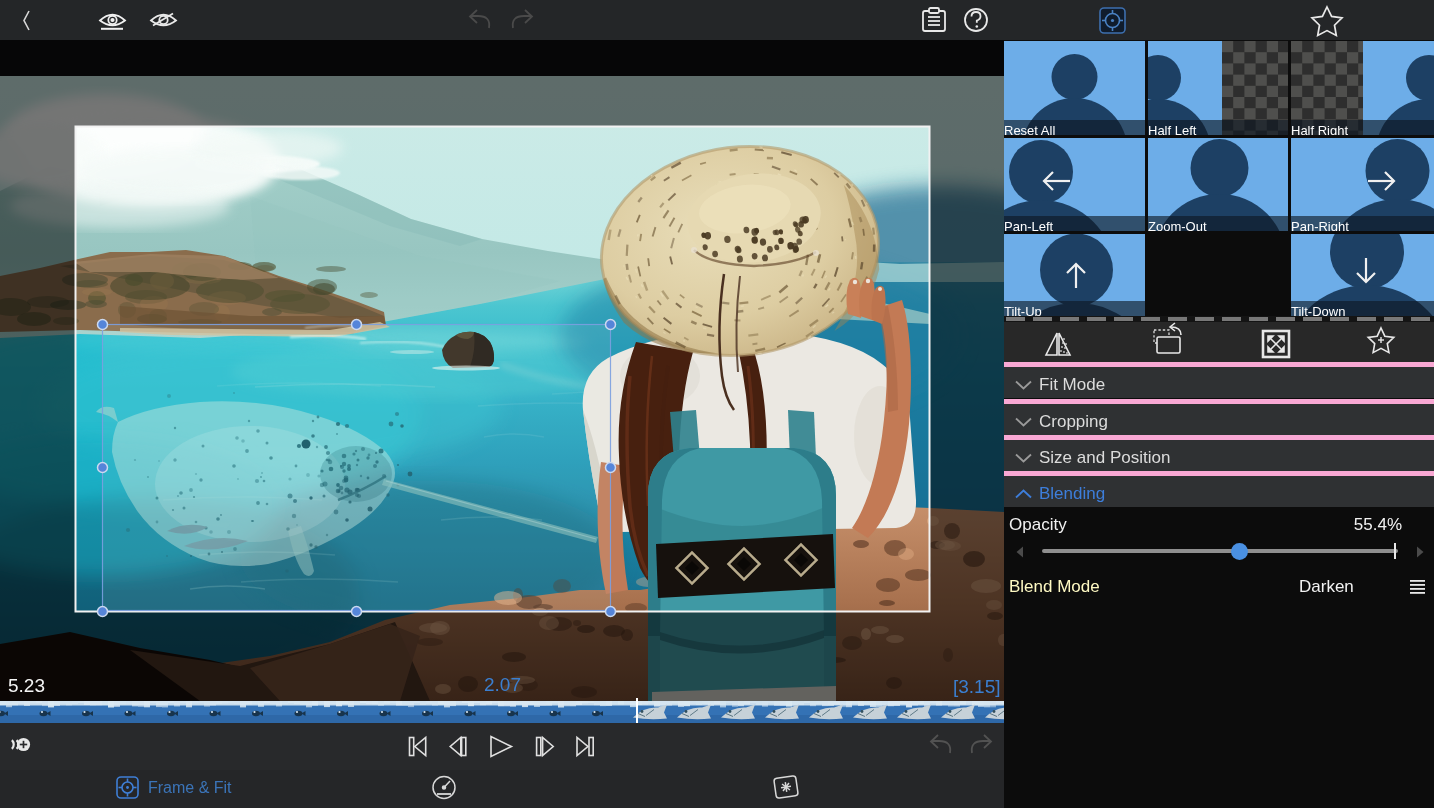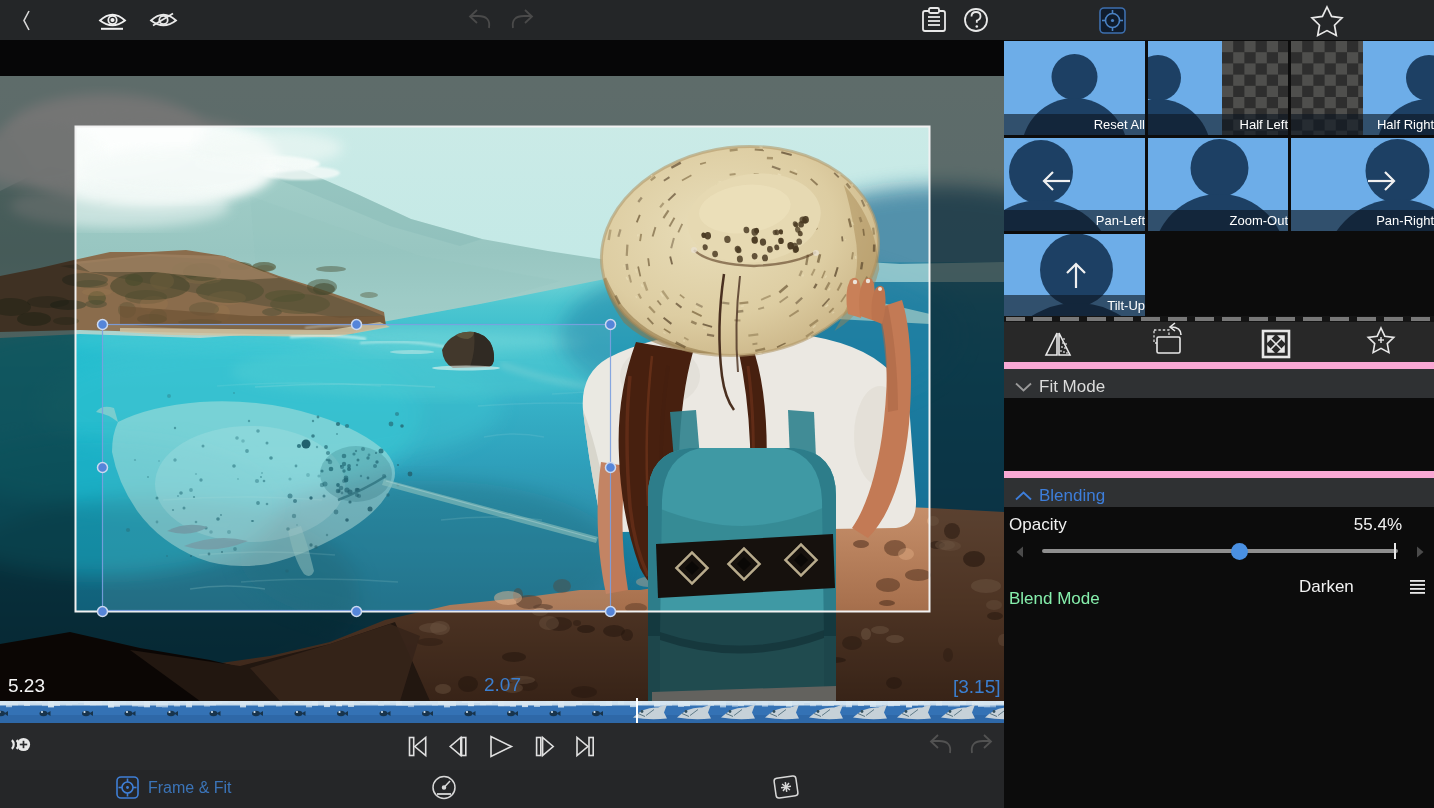--- a/index.html
+++ b/index.html
@@ -5,23 +5,23 @@
 * { margin:0; padding:0; box-sizing:border-box; }
 html,body { width:1434px; height:808px; overflow:hidden; background:#000; font-family:"Liberation Sans",sans-serif; }
 .abs { position:absolute; }
 #stage { position:relative; width:1434px; height:808px; background:#000; }
 #topbar { left:0; top:0; width:1434px; height:40px; background:#242628; }
 #canvasbg { left:0; top:40px; width:1004px; height:683px; background:#060607; }
 #filmstrip { left:0; top:701px; width:1004px; height:22px; }
 #controls { left:0; top:723px; width:1004px; height:47px; background:#28292b; }
 #tabbar { left:0; top:770px; width:1004px; height:38px; background:#252628;padding-left:8px; }
 #panel { left:1004px; top:40px; width:430px; height:768px; background:#0c0c0c; }
-.cap { position:absolute; left:0; right:0; bottom:0; height:21px; background:rgba(13,22,34,0.62); color:#fff; font-size:13px; text-align:right; line-height:21px; }
+.cap { position:absolute; left:0; right:0; bottom:0; height:15px; background:rgba(13,22,34,0.62); color:#fff; font-size:13px; text-align:left; line-height:21px; }
 .tile { position:absolute; background:#6dade8; overflow:hidden; }
-.acc { position:absolute; left:0; width:430px; height:36px; background:#2f3133; border-top:7px solid #f9a8d4; color:#dcdcdc; font-size:17px; line-height:36px; }
+.acc { position:absolute; left:0; width:430px; height:36px; background:#2f3133; border-top:5px solid #f9a8d4; color:#dcdcdc; font-size:17px; line-height:36px; }
 .acc .lbl { position:absolute; left:35px; top:0; }
 .tl { position:absolute; font-size:19px; }
 </style>
 </head>
 <body>
 <div id="stage">
 <div class="abs" id="canvasbg"></div>
 <div class="abs" id="topbar">
       <svg class="abs" style="left:0;top:0" width="1434" height="40" viewBox="0 0 1434 40">
         <path d="M29,11 L24,20.5 L29,30" stroke="#d8d8d8" stroke-width="1.6" fill="none"></path>
@@ -1134,20 +1134,31 @@
         <svg width="143" height="93" viewBox="0 0 143 93" style="position:absolute;left:0;top:0">
           <circle cx="106.5" cy="33" r="32" fill="#1d4064"></circle>
           <circle cx="106.5" cy="135" r="74" fill="#1d4064"></circle>
           <g stroke="#f0f0f0" stroke-width="2.2" fill="none">
             <line x1="77" y1="43" x2="103" y2="43"></line>
             <path d="M94,34 L103,43 L94,52"></path>
           </g>
         </svg>
         <div class="cap">Pan-Right</div>
       </div>
+      <div class="tile" style="left:287px;top:194px;width:143px;height:82px">
+        <svg width="143" height="82" viewBox="0 0 143 82" style="position:absolute;left:0;top:0">
+          <circle cx="76" cy="18" r="37" fill="#1d4064"></circle>
+          <circle cx="76" cy="136" r="85" fill="#1d4064"></circle>
+          <g stroke="#f0f0f0" stroke-width="2.2" fill="none">
+            <line x1="75" y1="24" x2="75" y2="48"></line>
+            <path d="M66,39 L75,48 L84,39"></path>
+          </g>
+        </svg>
+        <div class="cap">Tilt-Down</div>
+      </div>
       <div class="abs" style="left:0;top:276px;width:430px;height:6px;background:#141414">
         <svg width="430" height="6" style="position:absolute;left:0;top:0">
           <g fill="#787878">
             <rect x="2" y="1" width="19" height="4"></rect>
             <rect x="29" y="1" width="19" height="4"></rect>
             <rect x="56" y="1" width="19" height="4"></rect>
             <rect x="83" y="1" width="19" height="4"></rect>
             <rect x="110" y="1" width="19" height="4"></rect>
             <rect x="137" y="1" width="19" height="4"></rect>
             <rect x="164" y="1" width="19" height="4"></rect>
@@ -1194,38 +1205,50 @@
           <line x1="377" y1="15" x2="377" y2="21" stroke="#e8e8e8" stroke-width="1.4"></line>
           <line x1="374" y1="18" x2="380" y2="18" stroke="#e8e8e8" stroke-width="1.4"></line>
         </svg>
       </div>
       <div class="acc" style="top:322px">
         <svg width="42" height="36" style="position:absolute;left:0;top:0">
           <path d="M12,14.5 L19.5,21.5 L27,14.5" stroke="#9a9a9a" stroke-width="1.8" fill="none"></path>
         </svg>
         <span class="lbl" style="color:#dcdcdc">Fit Mode</span>
       </div>
+      <div class="acc" style="top:359px">
+        <svg width="42" height="36" style="position:absolute;left:0;top:0">
+          <path d="M12,14.5 L19.5,21.5 L27,14.5" stroke="#9a9a9a" stroke-width="1.8" fill="none"></path>
+        </svg>
+        <span class="lbl" style="color:#dcdcdc">Cropping</span>
+      </div>
+      <div class="acc" style="top:395px">
+        <svg width="42" height="36" style="position:absolute;left:0;top:0">
+          <path d="M12,14.5 L19.5,21.5 L27,14.5" stroke="#9a9a9a" stroke-width="1.8" fill="none"></path>
+        </svg>
+        <span class="lbl" style="color:#dcdcdc">Size and Position</span>
+      </div>
       <div class="acc" style="top:431px">
         <svg width="42" height="36" style="position:absolute;left:0;top:0">
           <path d="M12,21.5 L19.5,14.5 L27,21.5" stroke="#3d7edb" stroke-width="1.8" fill="none"></path>
         </svg>
         <span class="lbl" style="color:#3d7edb">Blending</span>
       </div>
       <div class="abs" style="left:5px;top:475px;font-size:17px;color:#f2f2f2">Opacity</div>
       <div class="abs" style="right:32px;top:475px;font-size:17px;color:#f2f2f2">55.4%</div>
       <div class="abs" style="left:38px;top:509px;width:356px;height:4px;background:#8f8f8f;border-radius:2px"></div>
       <div class="abs" style="left:390px;top:503px;width:2px;height:16px;background:#e8e8e8"></div>
       <div class="abs" style="left:227px;top:503px;width:17px;height:17px;border-radius:50%;background:#4a90e2"></div>
       <svg class="abs" style="left:8px;top:504px" width="16" height="16">
         <path d="M11,2.5 L4.5,8 L11,13.5 Z" fill="#4b4b4b"></path>
       </svg>
       <svg class="abs" style="left:408px;top:504px" width="16" height="16">
         <path d="M5,2.5 L11.5,8 L5,13.5 Z" fill="#4b4b4b"></path>
       </svg>
-      <div class="abs" style="left:5px;top:549px;font-size:17px;color:#86efac">Blend Mode</div>
+      <div class="abs" style="left:5px;top:537px;font-size:17px;color:#fef9c3">Blend Mode</div>
       <div class="abs" style="left:295px;top:537px;font-size:17px;color:#f2f2f2">Darken</div>
       <svg class="abs" style="left:404px;top:539px" width="20" height="16">
         <rect x="2" y="1" width="15" height="1.8" fill="#e8e8e8"></rect>
         <rect x="2" y="5" width="15" height="1.8" fill="#e8e8e8"></rect>
         <rect x="2" y="9" width="15" height="1.8" fill="#e8e8e8"></rect>
         <rect x="2" y="13" width="15" height="1.8" fill="#e8e8e8"></rect>
       </svg>
     </div>
 </div>
 

